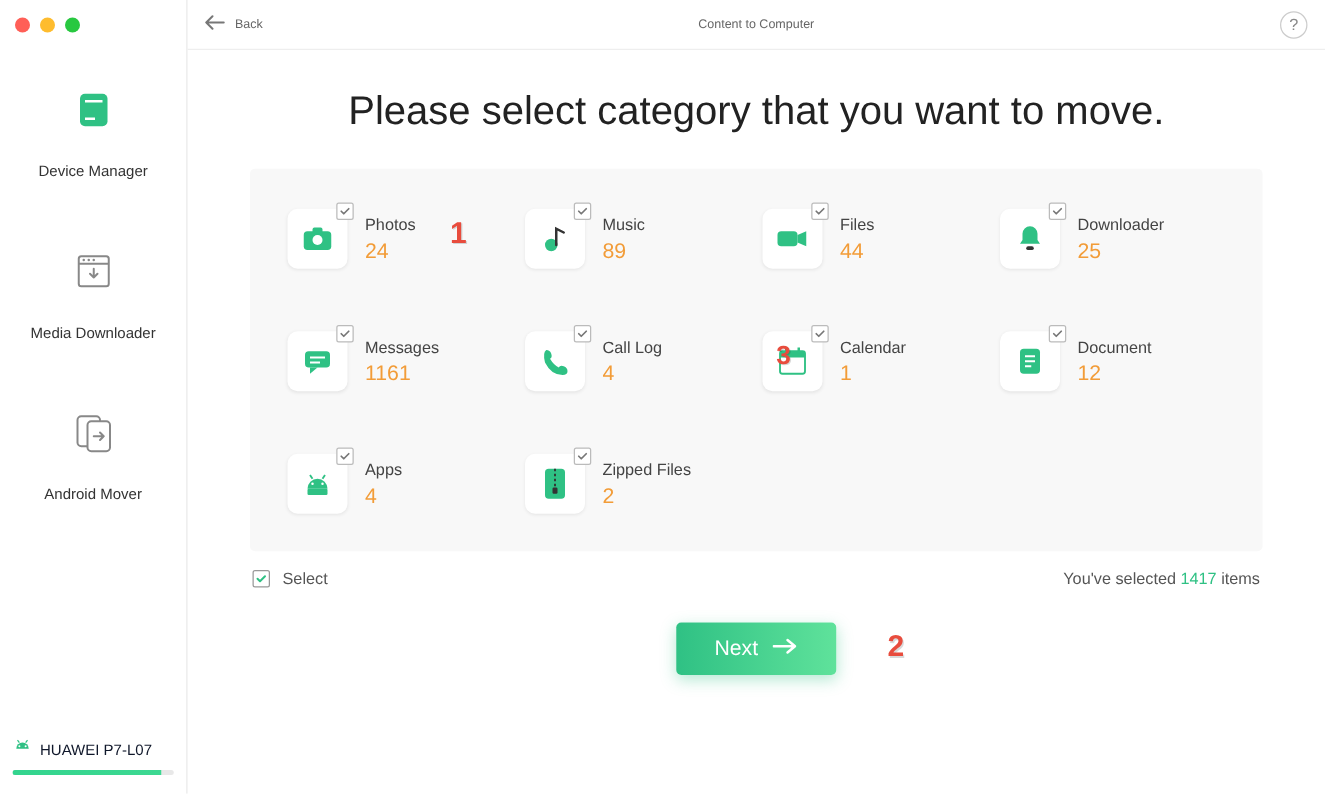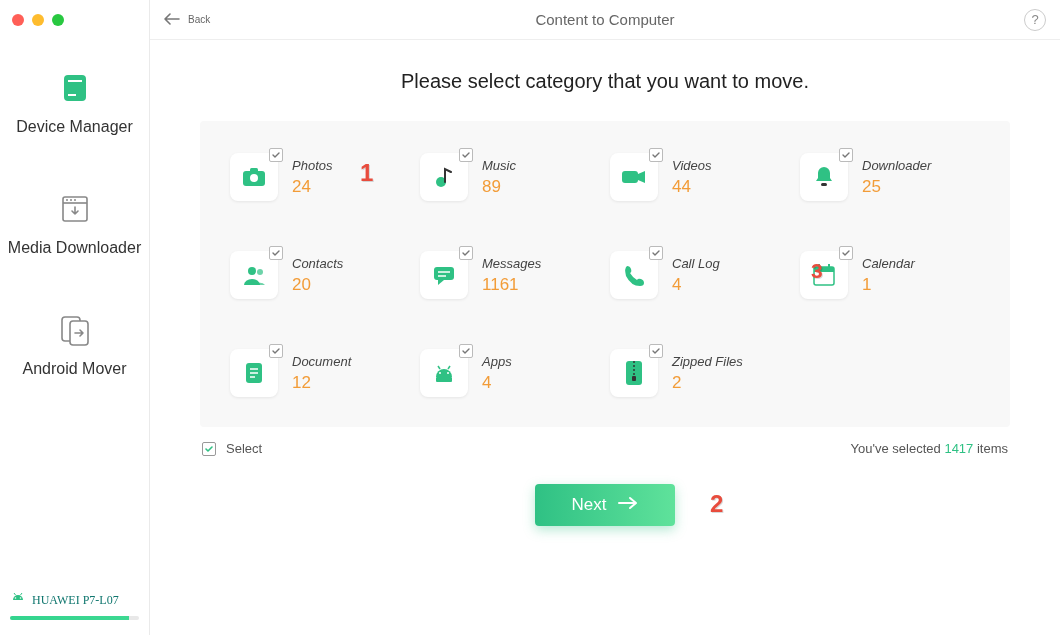--- a/index.html
+++ b/index.html
@@ -49,34 +49,35 @@
     align-items: center;
     gap: 12px;
     cursor: pointer;
     width: 100%;
   }
   .sidebar-icon {
     width: 36px; height: 36px;
     display: flex; align-items:center; justify-content:center;
   }
   .sidebar-label {
-    font-size: 16px;
+    font-size: 12px;
     color: #333;
+    margin-top: 12px;
   }
   .sidebar-device {
     margin-top: auto;
     padding: 10px 10px 15px 10px;
     display: flex;
     flex-direction: column;
     gap: 6px;
   }
   .device-row {
     display: flex; align-items: center; gap: 6px;
   }
-  .device-name { font-size: 12px; color: #0f766e; font-family: Liberation Serif, serif; }
+  .device-name { font-size: 12px; color: #0f172a; }
   .storage-bar {
     height: 4px;
     background: #e8e8e8;
     border-radius: 2px;
     overflow: hidden;
   }
   .storage-fill {
     height: 100%;
     width: 92%;
     background: linear-gradient(90deg,#33d48e,#3dd892);
@@ -96,38 +97,38 @@
     align-items: center;
     padding: 0 14px;
     position: relative;
   }
   .back-btn {
     display: flex; align-items: center; gap: 8px;
     color: #666; font-size: 10px; cursor: pointer;
   }
   .top-title {
     position: absolute; left: 0; right: 0;
-    text-align: center; font-size: 15px; color: #666;
+    text-align: center; font-size: 10px; color: #666;
     pointer-events: none;
   }
   .help-btn {
     margin-left: auto;
     width: 22px; height: 22px; border-radius: 50%;
     border: 1px solid #ccc; display:flex;align-items:center;justify-content:center;
     color:#888; font-size:13px; cursor:pointer;
   }
 
   .content {
     flex: 1;
     padding: 30px 50px 20px 50px;
     display: flex; flex-direction: column;
   }
   .headline {
     text-align: center;
-    font-size: 20px;
+    font-size: 32px;
     font-weight: 500;
     color: #222;
     margin-bottom: 28px;
   }
   .grid-panel {
     background: #f8f8f8;
     border-radius: 4px;
     padding: 32px 30px 30px 30px;
     display: grid;
     grid-template-columns: repeat(4, 1fr);
@@ -153,21 +154,21 @@
     position: absolute;
     top: -5px; right: -5px;
     width: 14px; height: 14px;
     background: #fff;
     border: 1px solid #bbb;
     border-radius: 2px;
     display:flex;align-items:center;justify-content:center;
   }
   .cat-check svg { display:block; }
   .cat-text { display:flex; flex-direction:column; gap:4px; }
-  .cat-label { font-size: 13px; color: #444; font-style: italic; }
+  .cat-label { font-size: 13px; color: #444; }
   .cat-count { font-size: 17px; color: #f29c38; }
 
   .annotation {
     position: absolute;
     font-size: 24px;
     font-weight: 700;
     color: #e84c3d;
     text-shadow: 1px 1px 0 rgba(0,0,0,0.15);
   }
 
@@ -186,21 +187,21 @@
   .next-row {
     display:flex; justify-content:center; align-items:center;
     margin-top: 28px;
     position: relative;
   }
   .next-btn {
     background: linear-gradient(90deg,#2fc184,#5fe29b);
     color:#fff;
     border:none;
     border-radius:4px;
-    width: 140px;
+    width: 128px;
     height: 42px;
     font-size: 17px;
     font-weight: 500;
     display:flex;align-items:center;justify-content:center;gap:12px;
     cursor:pointer;
     box-shadow: 0 4px 12px rgba(47,193,132,0.35);
   }
 </style>
 </head>
 <body>
@@ -334,21 +335,21 @@
               <rect x="3" y="8" width="16" height="12" rx="3" fill="#2fc184"></rect>
               <path d="M19 11 l7-3 v12 l-7-3 z" fill="#2fc184"></path>
             </svg>
           <div class="cat-check">
               <svg width="10" height="10" viewBox="0 0 10 10">
                 <path d="M2 5 l2 2 4-4" stroke="#777" stroke-width="1.4" fill="none" stroke-linecap="round" stroke-linejoin="round"></path>
               </svg>
             </div>
         </div>
         <div class="cat-text">
-          <span class="cat-label">Videos</span>
+          <span class="cat-label">Files</span>
           <span class="cat-count">44</span>
         </div>
       </div>
 
       <div class="cat">
         <div class="cat-icon-box">
           <svg width="26" height="28" viewBox="0 0 26 28">
               <path d="M13 4 a6 6 0 0 1 6 6 v5 l2 3 H5 l2-3 v-5 a6 6 0 0 1 6-6 z" fill="#2fc184"></path>
               <rect x="10" y="20" width="6" height="3" rx="1.5" fill="#333"></rect>
             </svg>
@@ -357,39 +358,20 @@
                 <path d="M2 5 l2 2 4-4" stroke="#777" stroke-width="1.4" fill="none" stroke-linecap="round" stroke-linejoin="round"></path>
               </svg>
             </div>
         </div>
         <div class="cat-text">
           <span class="cat-label">Downloader</span>
           <span class="cat-count">25</span>
         </div>
       </div>
 
-      <div class="cat">
-        <div class="cat-icon-box">
-          <svg width="28" height="28" viewBox="0 0 28 28">
-              <circle cx="12" cy="10" r="4" fill="#2fc184"></circle>
-              <path d="M4 24 a8 6 0 0 1 16 0 z" fill="#2fc184"></path>
-              <circle cx="20" cy="11" r="3" fill="#2fc184" opacity="0.7"></circle>
-              <path d="M15 24 a6 5 0 0 1 10 0 z" fill="#2fc184" opacity="0.7"></path>
-            </svg>
-          <div class="cat-check">
-              <svg width="10" height="10" viewBox="0 0 10 10">
-                <path d="M2 5 l2 2 4-4" stroke="#777" stroke-width="1.4" fill="none" stroke-linecap="round" stroke-linejoin="round"></path>
-              </svg>
-            </div>
-        </div>
-        <div class="cat-text">
-          <span class="cat-label">Contacts</span>
-          <span class="cat-count">20</span>
-        </div>
-      </div>
 
       <div class="cat">
         <div class="cat-icon-box">
           <svg width="28" height="28" viewBox="0 0 28 28">
               <rect x="4" y="6" width="20" height="13" rx="3" fill="#2fc184"></rect>
               <path d="M8 19 l0 5 6-5 z" fill="#2fc184"></path>
               <line x1="8" y1="11" x2="20" y2="11" stroke="#fff" stroke-width="1.5"></line>
               <line x1="8" y1="15" x2="16" y2="15" stroke="#fff" stroke-width="1.5"></line>
             </svg>
           <div class="cat-check">

